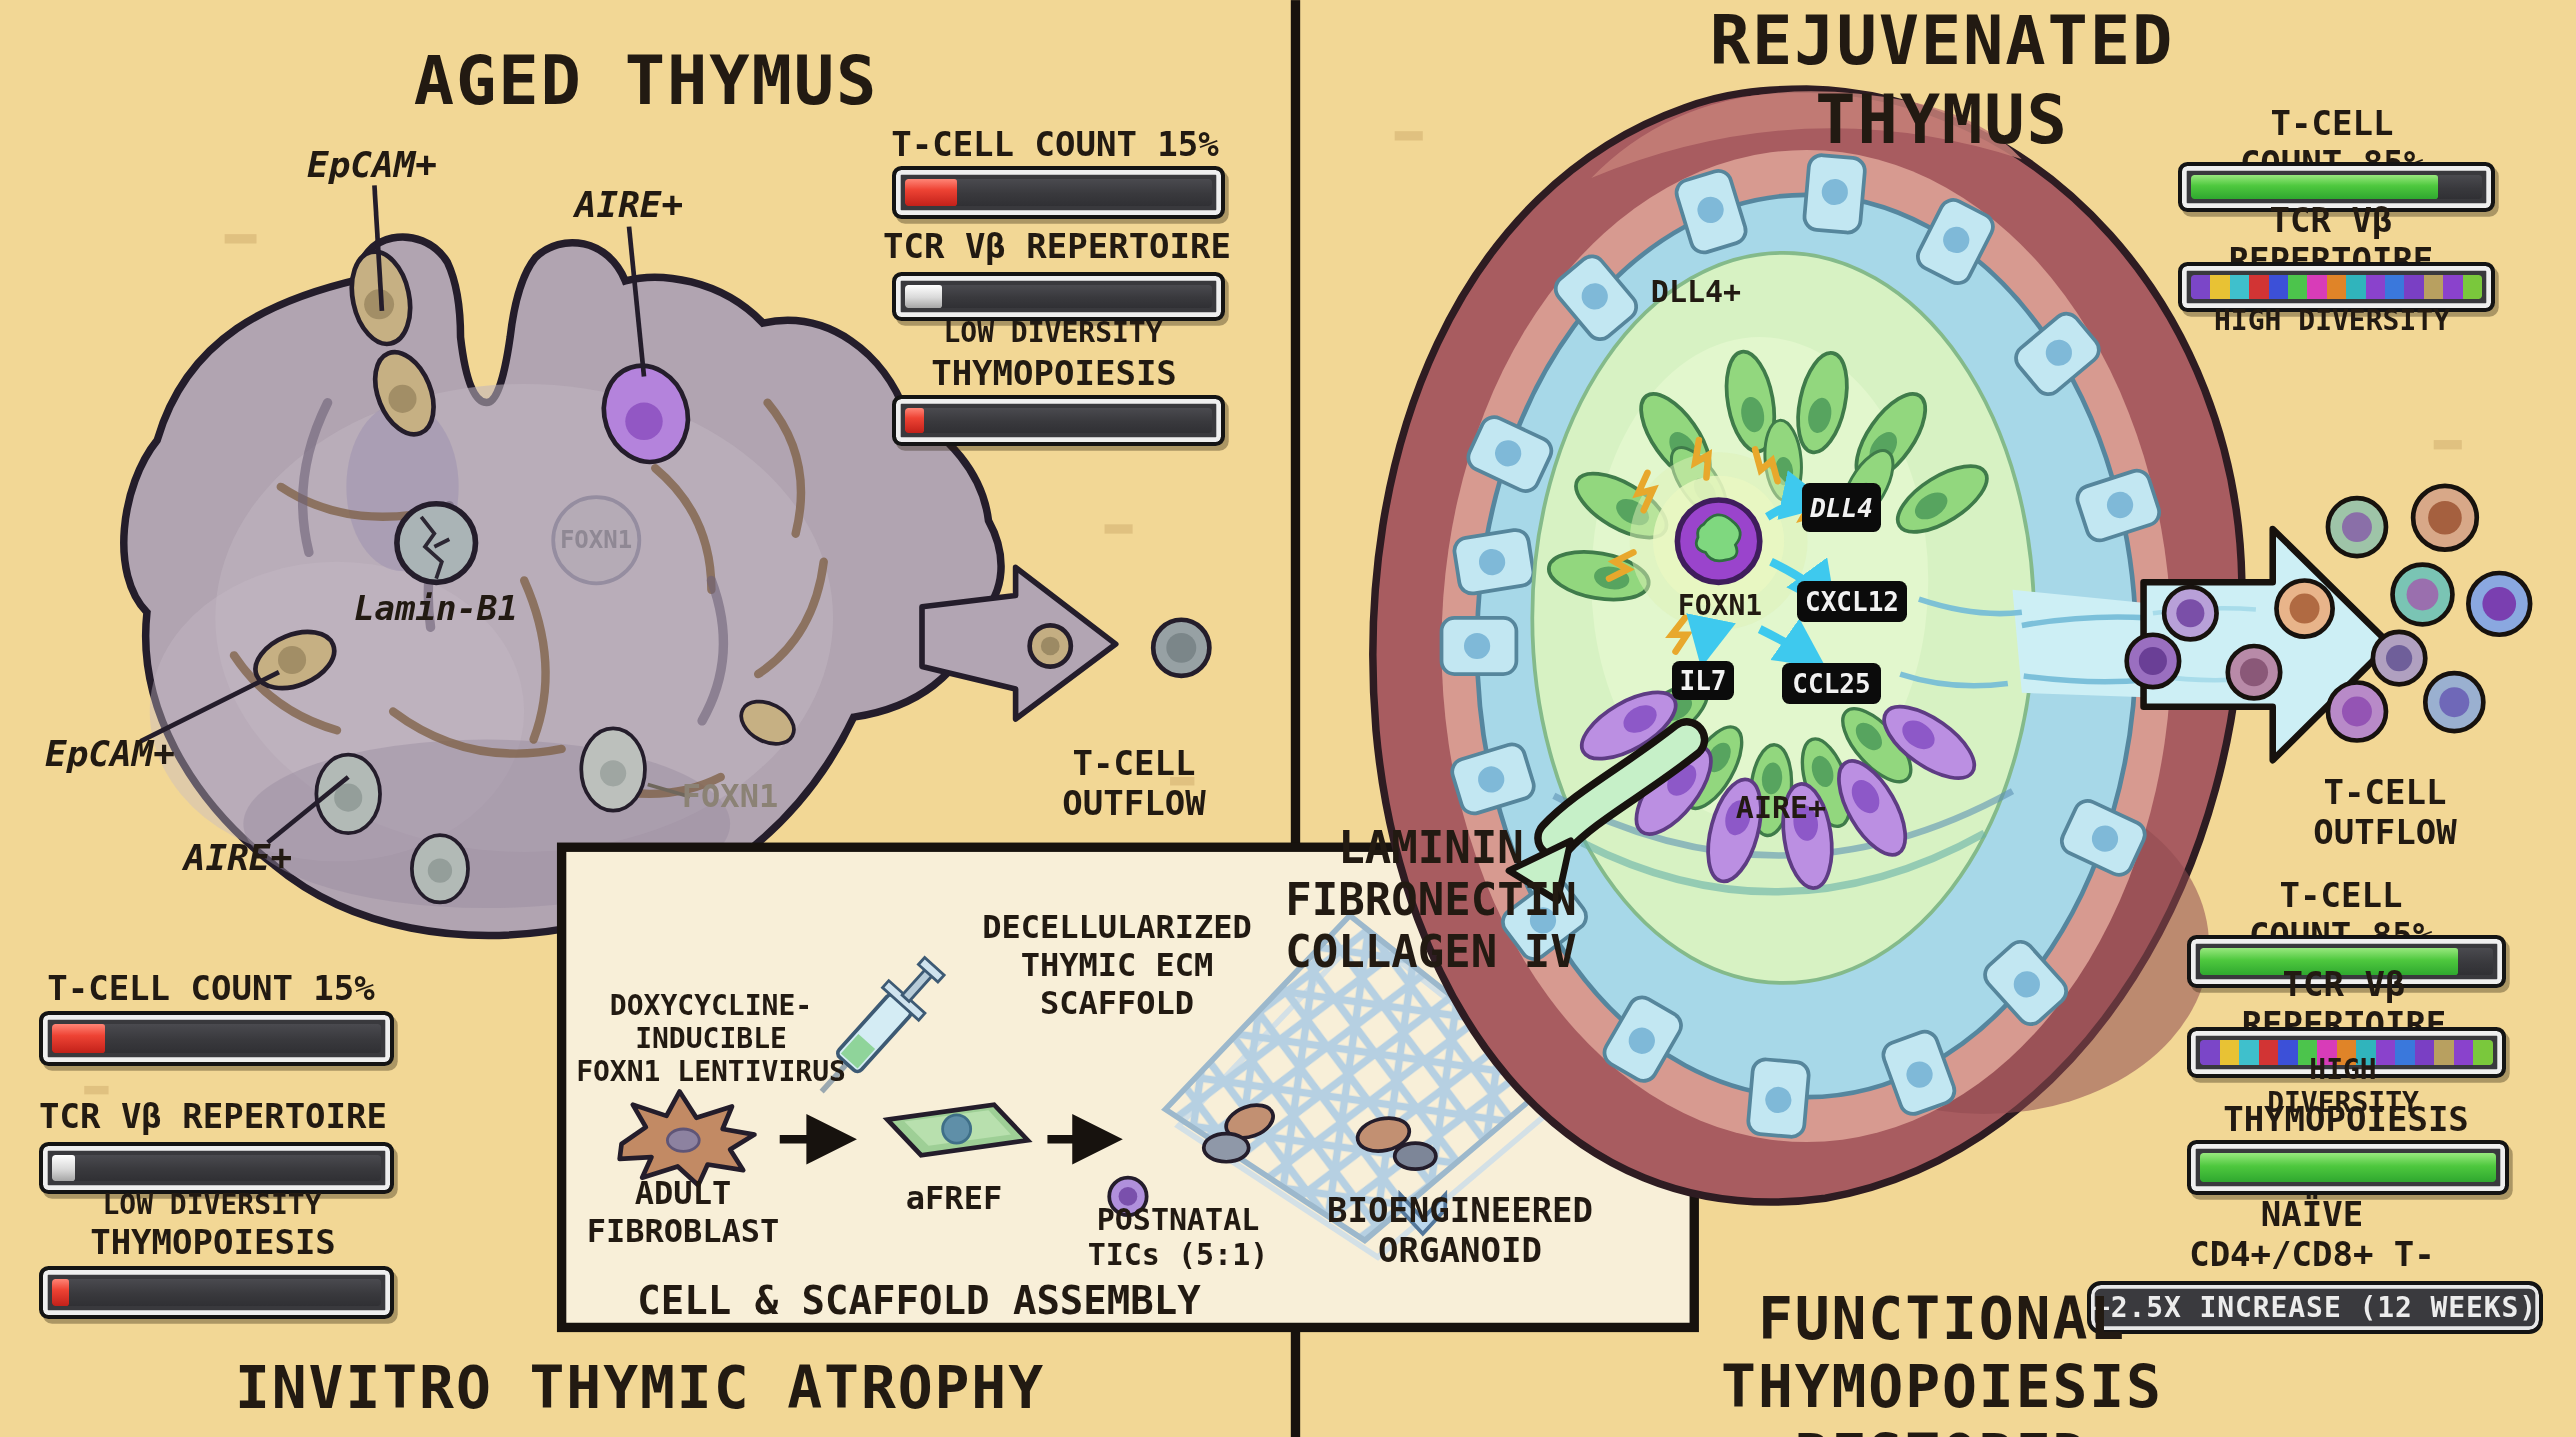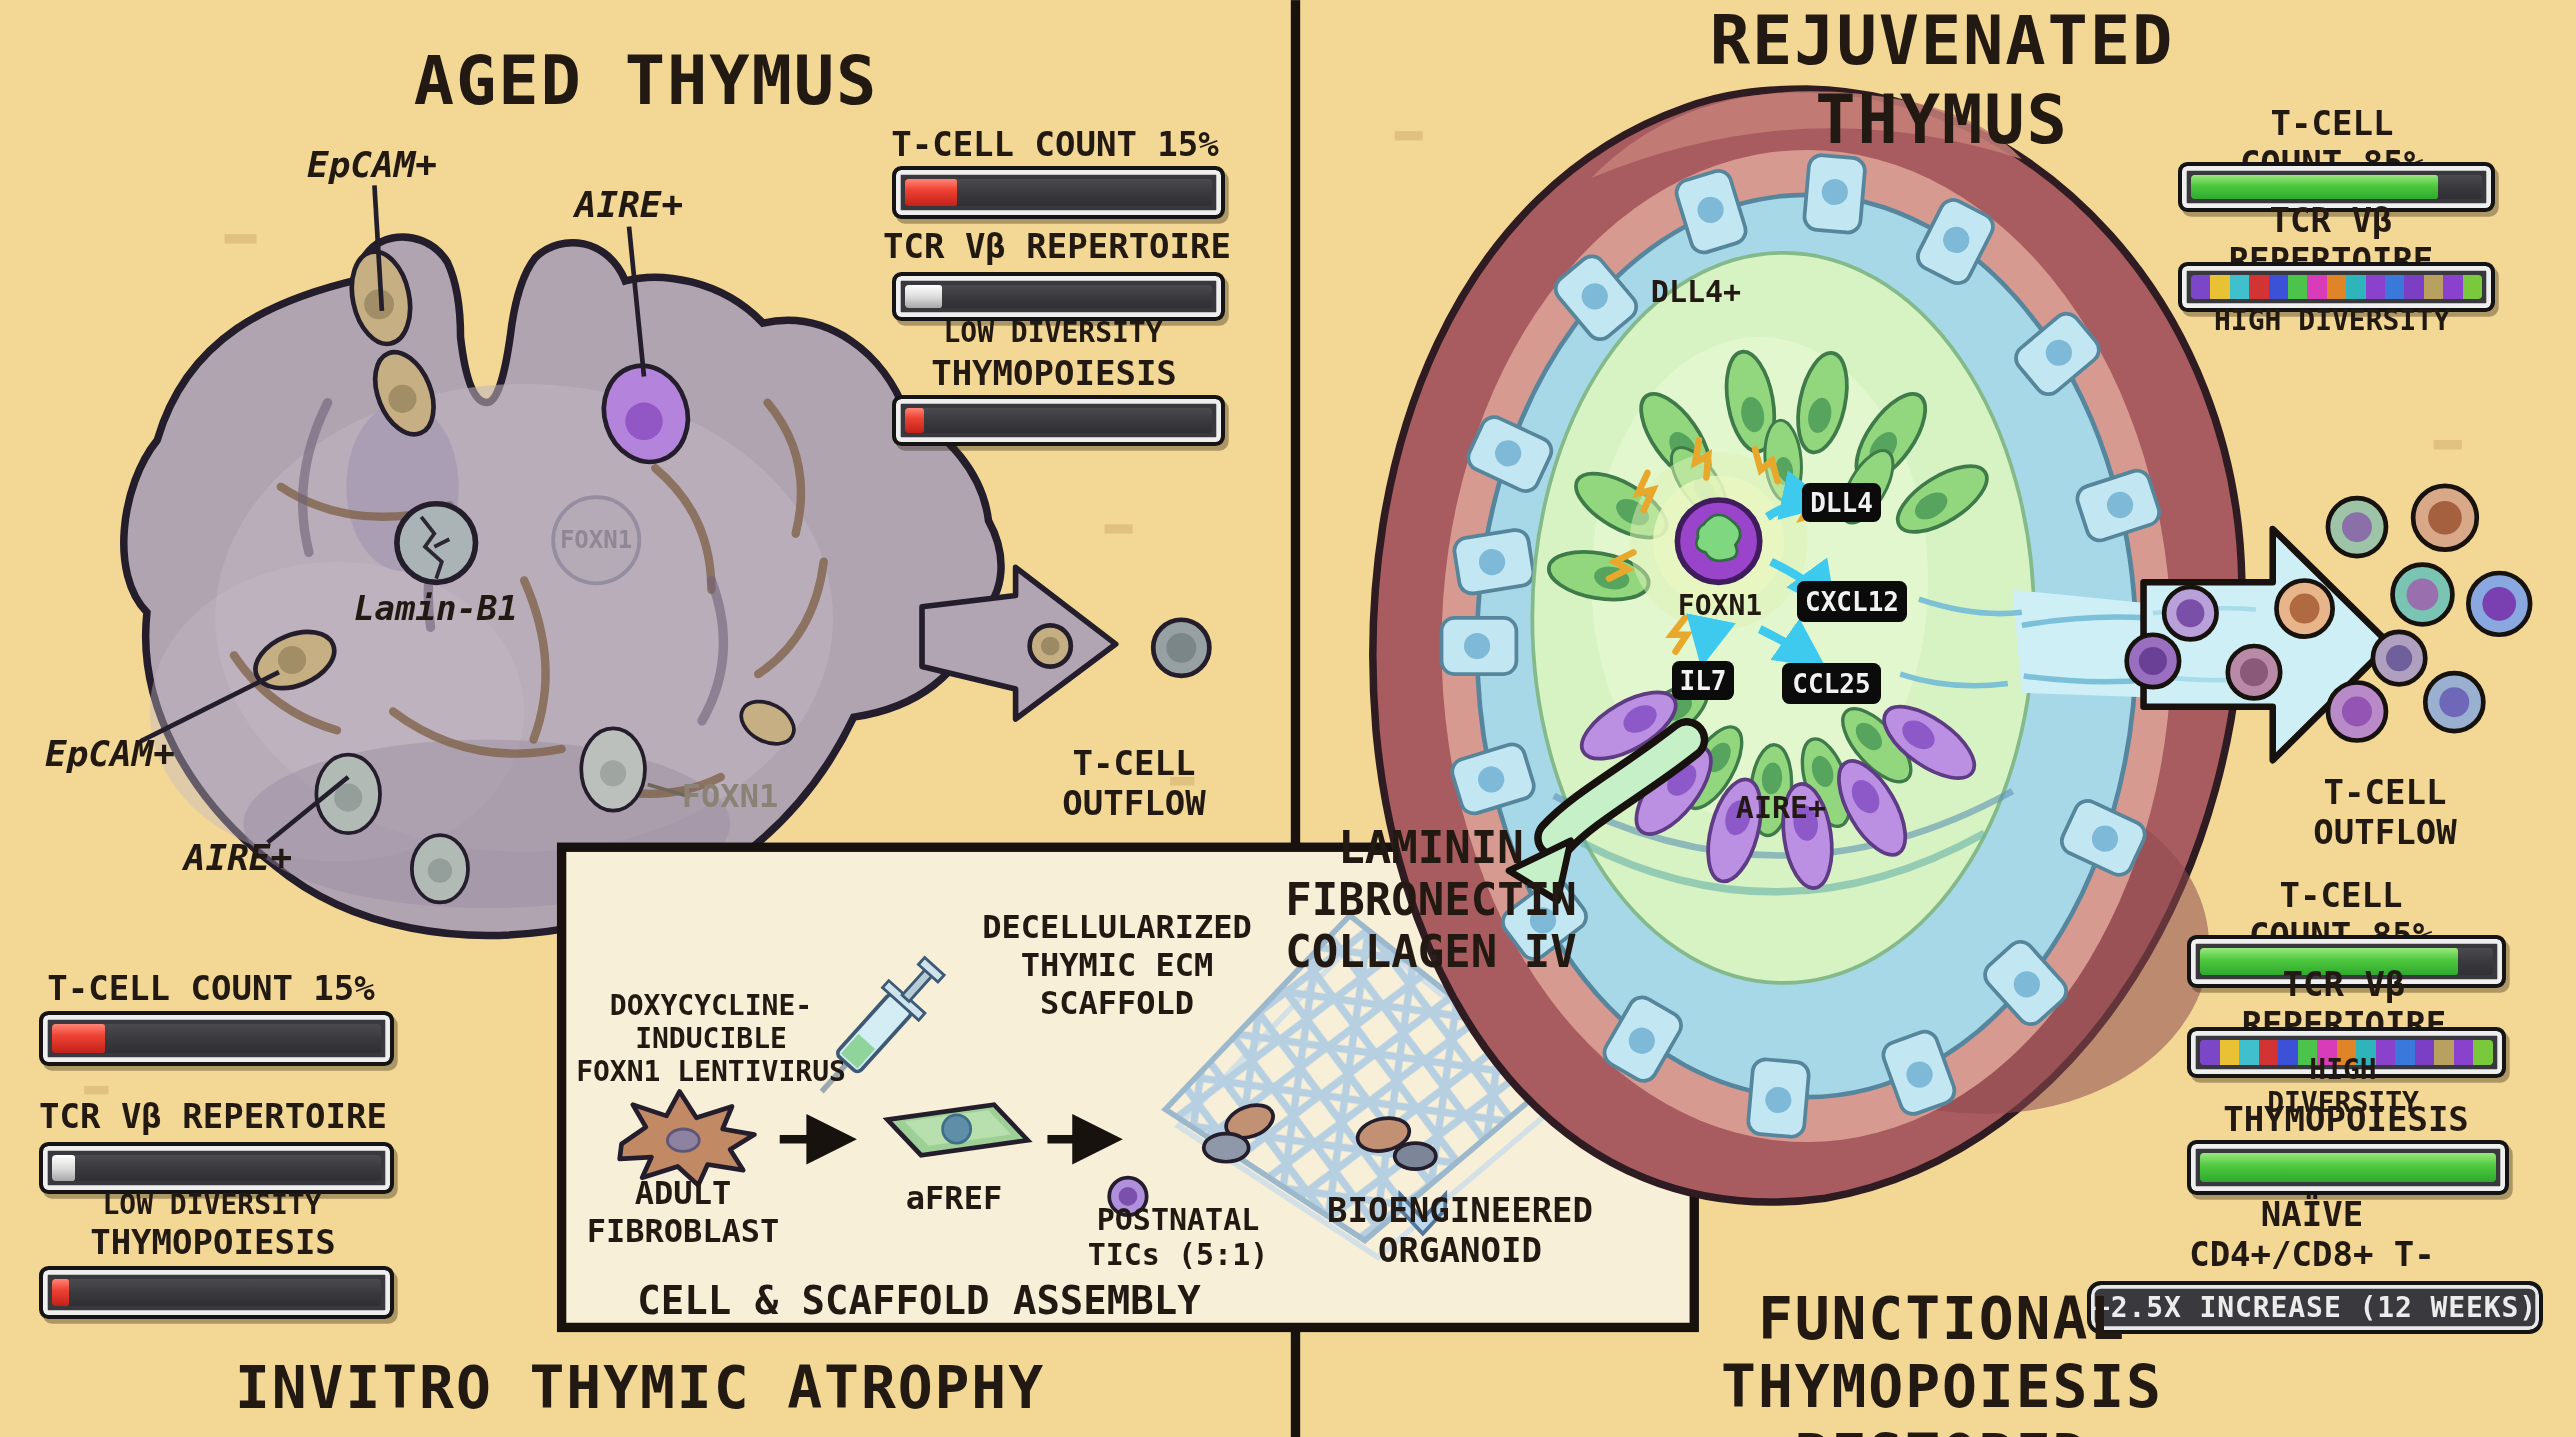--- a/index.html
+++ b/index.html
@@ -397,21 +397,21 @@
 ORGANOID</div>
 <div class="lbl" style="left:919px;top:1301px;font-size:39px;">CELL &amp; SCAFFOLD ASSEMBLY</div>
 
 <div class="lbl title" style="left:1942px;top:81px;">REJUVENATED THYMUS</div>
 <div class="lbl" style="left:1696px;top:292px;font-size:30px;">DLL4+</div>
 <div class="lbl" style="left:1720px;top:606px;font-size:28px;">FOXN1</div>
 <div class="lbl" style="left:1781px;top:808px;font-size:30px;">AIRE+</div>
 <div class="lbl" style="left:2385px;top:812px;font-size:34px;">T-CELL
 OUTFLOW</div>
 
-<div class="badge" style="left:1802px;top:483px;width:79px;height:39px;">DLL4</div>
+<div class="badge" style="left:1802px;top:483px;width:79px;height:49px;font-style:italic;">DLL4</div>
 <div class="badge" style="left:1797px;top:581px;width:110px;height:41px;">CXCL12</div>
 <div class="badge" style="left:1672px;top:661px;width:62px;height:39px;">IL7</div>
 <div class="badge" style="left:1782px;top:663px;width:99px;height:41px;">CCL25</div>
 
 <div class="lbl stat" style="left:2332px;top:143px;">T-CELL COUNT 85%</div>
 <div class="bar" style="left:2178px;top:162px;width:309px;height:42px;">
   <div class="track">
         <div class="fill green" style="width: 85%;"></div>
       </div>
     </div>

